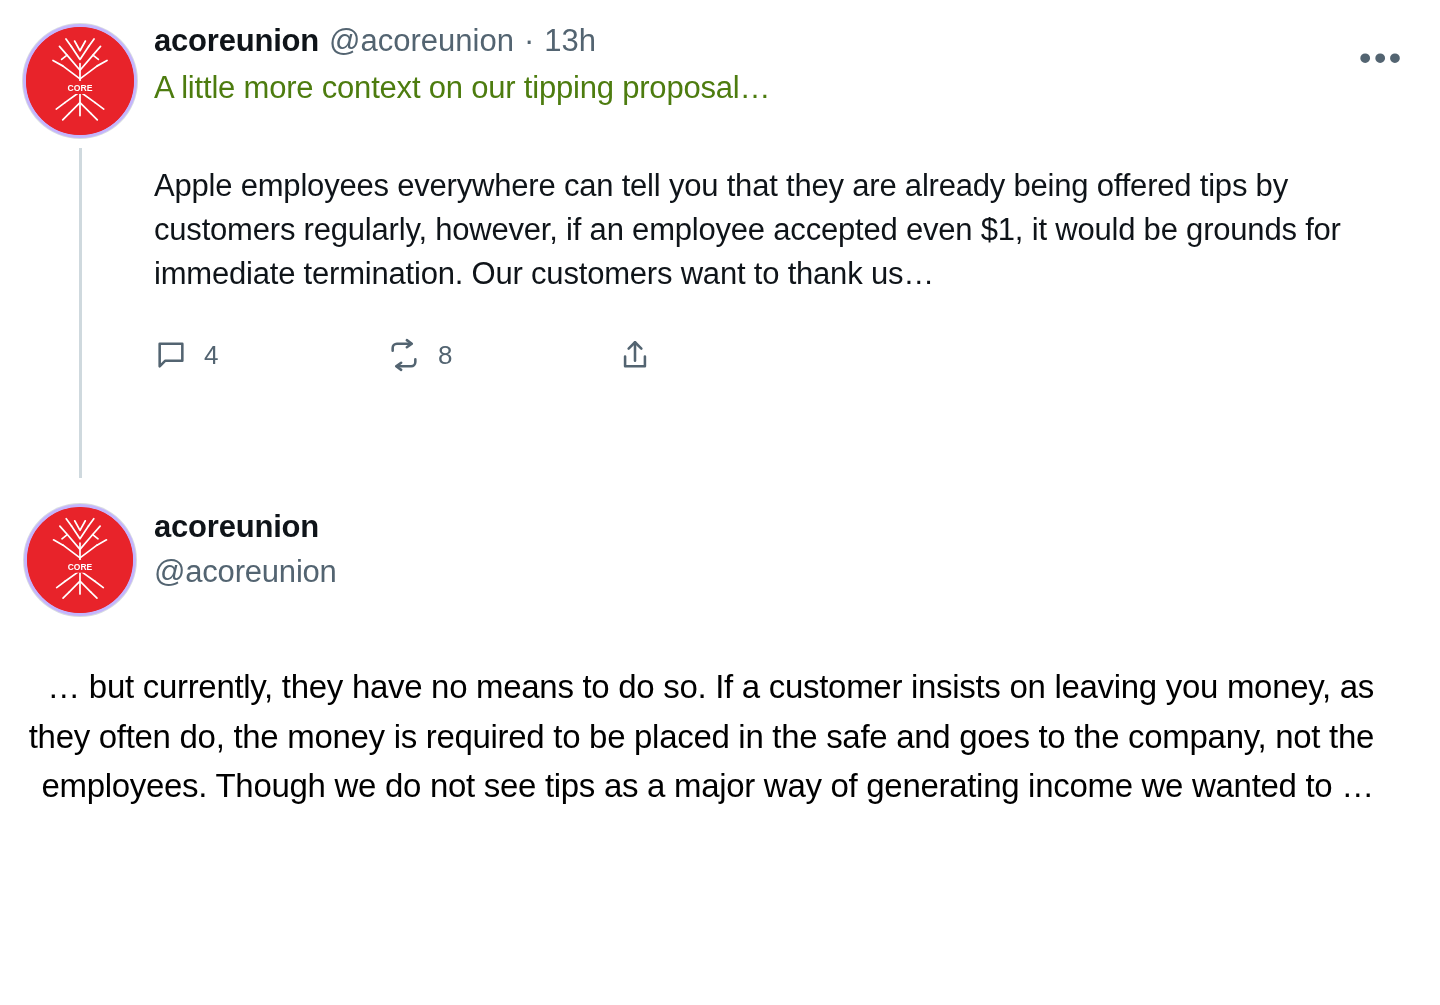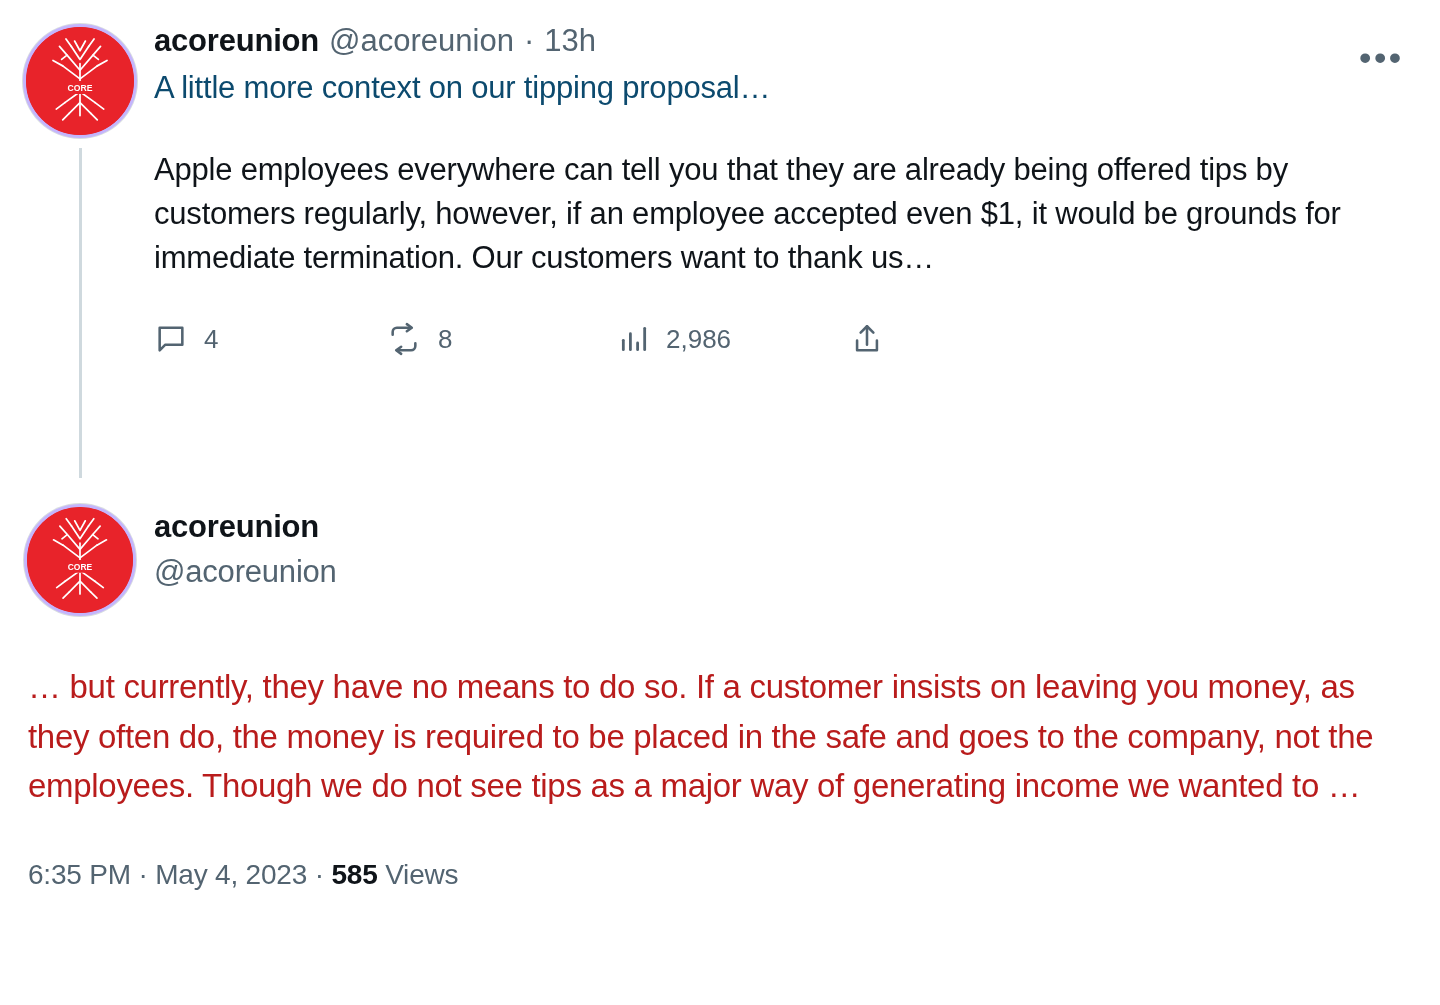--- a/index.html
+++ b/index.html
@@ -84,30 +84,30 @@
     letter-spacing: -0.2px;
   }
   .handle, .dot, .time {
     color: #536471;
     font-weight: normal;
   }
 
   .tweet-text {
     font-size: 31px;
     line-height: 1.3;
-    color: #0c4a6e;
+    color: #4d7c0f;
     margin-top: 10px;
     letter-spacing: -0.2px;
   }
 
   .quoted-text {
     font-size: 31px;
     line-height: 1.42;
     color: #0f1419;
-    margin-top: 40px;
+    margin-top: 56px;
     letter-spacing: -0.2px;
     max-width: 1225px;
   }
 
   
   .actions {
     display: flex;
     align-items: center;
     margin-top: 42px;
     color: #536471;
@@ -161,24 +161,25 @@
     font-size: 31px;
     color: #536471;
     line-height: 1.35;
     margin-top: 4px;
     letter-spacing: -0.2px;
   }
 
   .t2-text {
     font-size: 33px;
     line-height: 1.5;
-    color: #b91c1c;
+    color: #000000;
     margin-top: 46px;
     padding: 0 36px 0 4px;
     letter-spacing: -0.3px;
+    text-align: right;
   }
 
   .timestamp-row {
     font-size: 28px;
     color: #536471;
     margin-top: 48px;
     padding-left: 4px;
     letter-spacing: -0.2px;
   }
   .timestamp-row b {
@@ -242,31 +243,20 @@
               <path d="M4 9V7a3 3 0 0 1 3-3h10"></path>
               <path d="M14 1.5L17.5 4 14 6.5"></path>
               <path d="M20 15v2a3 3 0 0 1-3 3H7"></path>
               <path d="M10 22.5L6.5 20 10 17.5"></path>
             </svg>
           </span>
           <span class="action-count">8</span>
         </div>
 
 
-        <div class="action">
-          <span>
-            <svg width="32" height="32" viewBox="0 0 24 24" fill="none" stroke="#536471" stroke-width="2.1" stroke-linecap="round">
-              <path d="M4 20V13"></path>
-              <path d="M9.3 20V8"></path>
-              <path d="M14.7 20V15"></path>
-              <path d="M20 20V4"></path>
-            </svg>
-          </span>
-          <span class="action-count">2,986</span>
-        </div>
 
         <div class="action last">
           <span>
             <svg width="34" height="34" viewBox="0 0 24 24" fill="none" stroke="#536471" stroke-width="1.8" stroke-linecap="round" stroke-linejoin="round">
               <path d="M12 3v13"></path>
               <path d="M7.5 7.5L12 3l4.5 4.5"></path>
               <path d="M5 13v7h14v-7"></path>
             </svg>
           </span>
         </div>
@@ -300,24 +290,16 @@
       </div>
 
       <div class="t2-names">
         <div class="t2-display">acoreunion</div>
         <div class="t2-handle">@acoreunion</div>
       </div>
     </div>
 
     <div class="t2-text">… but currently, they have no means to do so. If a customer insists on leaving you money, as they often do, the money is required to be placed in the safe and goes to the company, not the employees. Though we do not see tips as a major way of generating income we wanted to …</div>
 
-    <div class="timestamp-row">
-      <span>6:35 PM</span>
-      <span>·</span>
-      <span>May 4, 2023</span>
-      <span>·</span>
-      <b>585</b>
-      <span>Views</span>
-    </div>
 
   </div>
 
 </div>
 
 </body></html>

